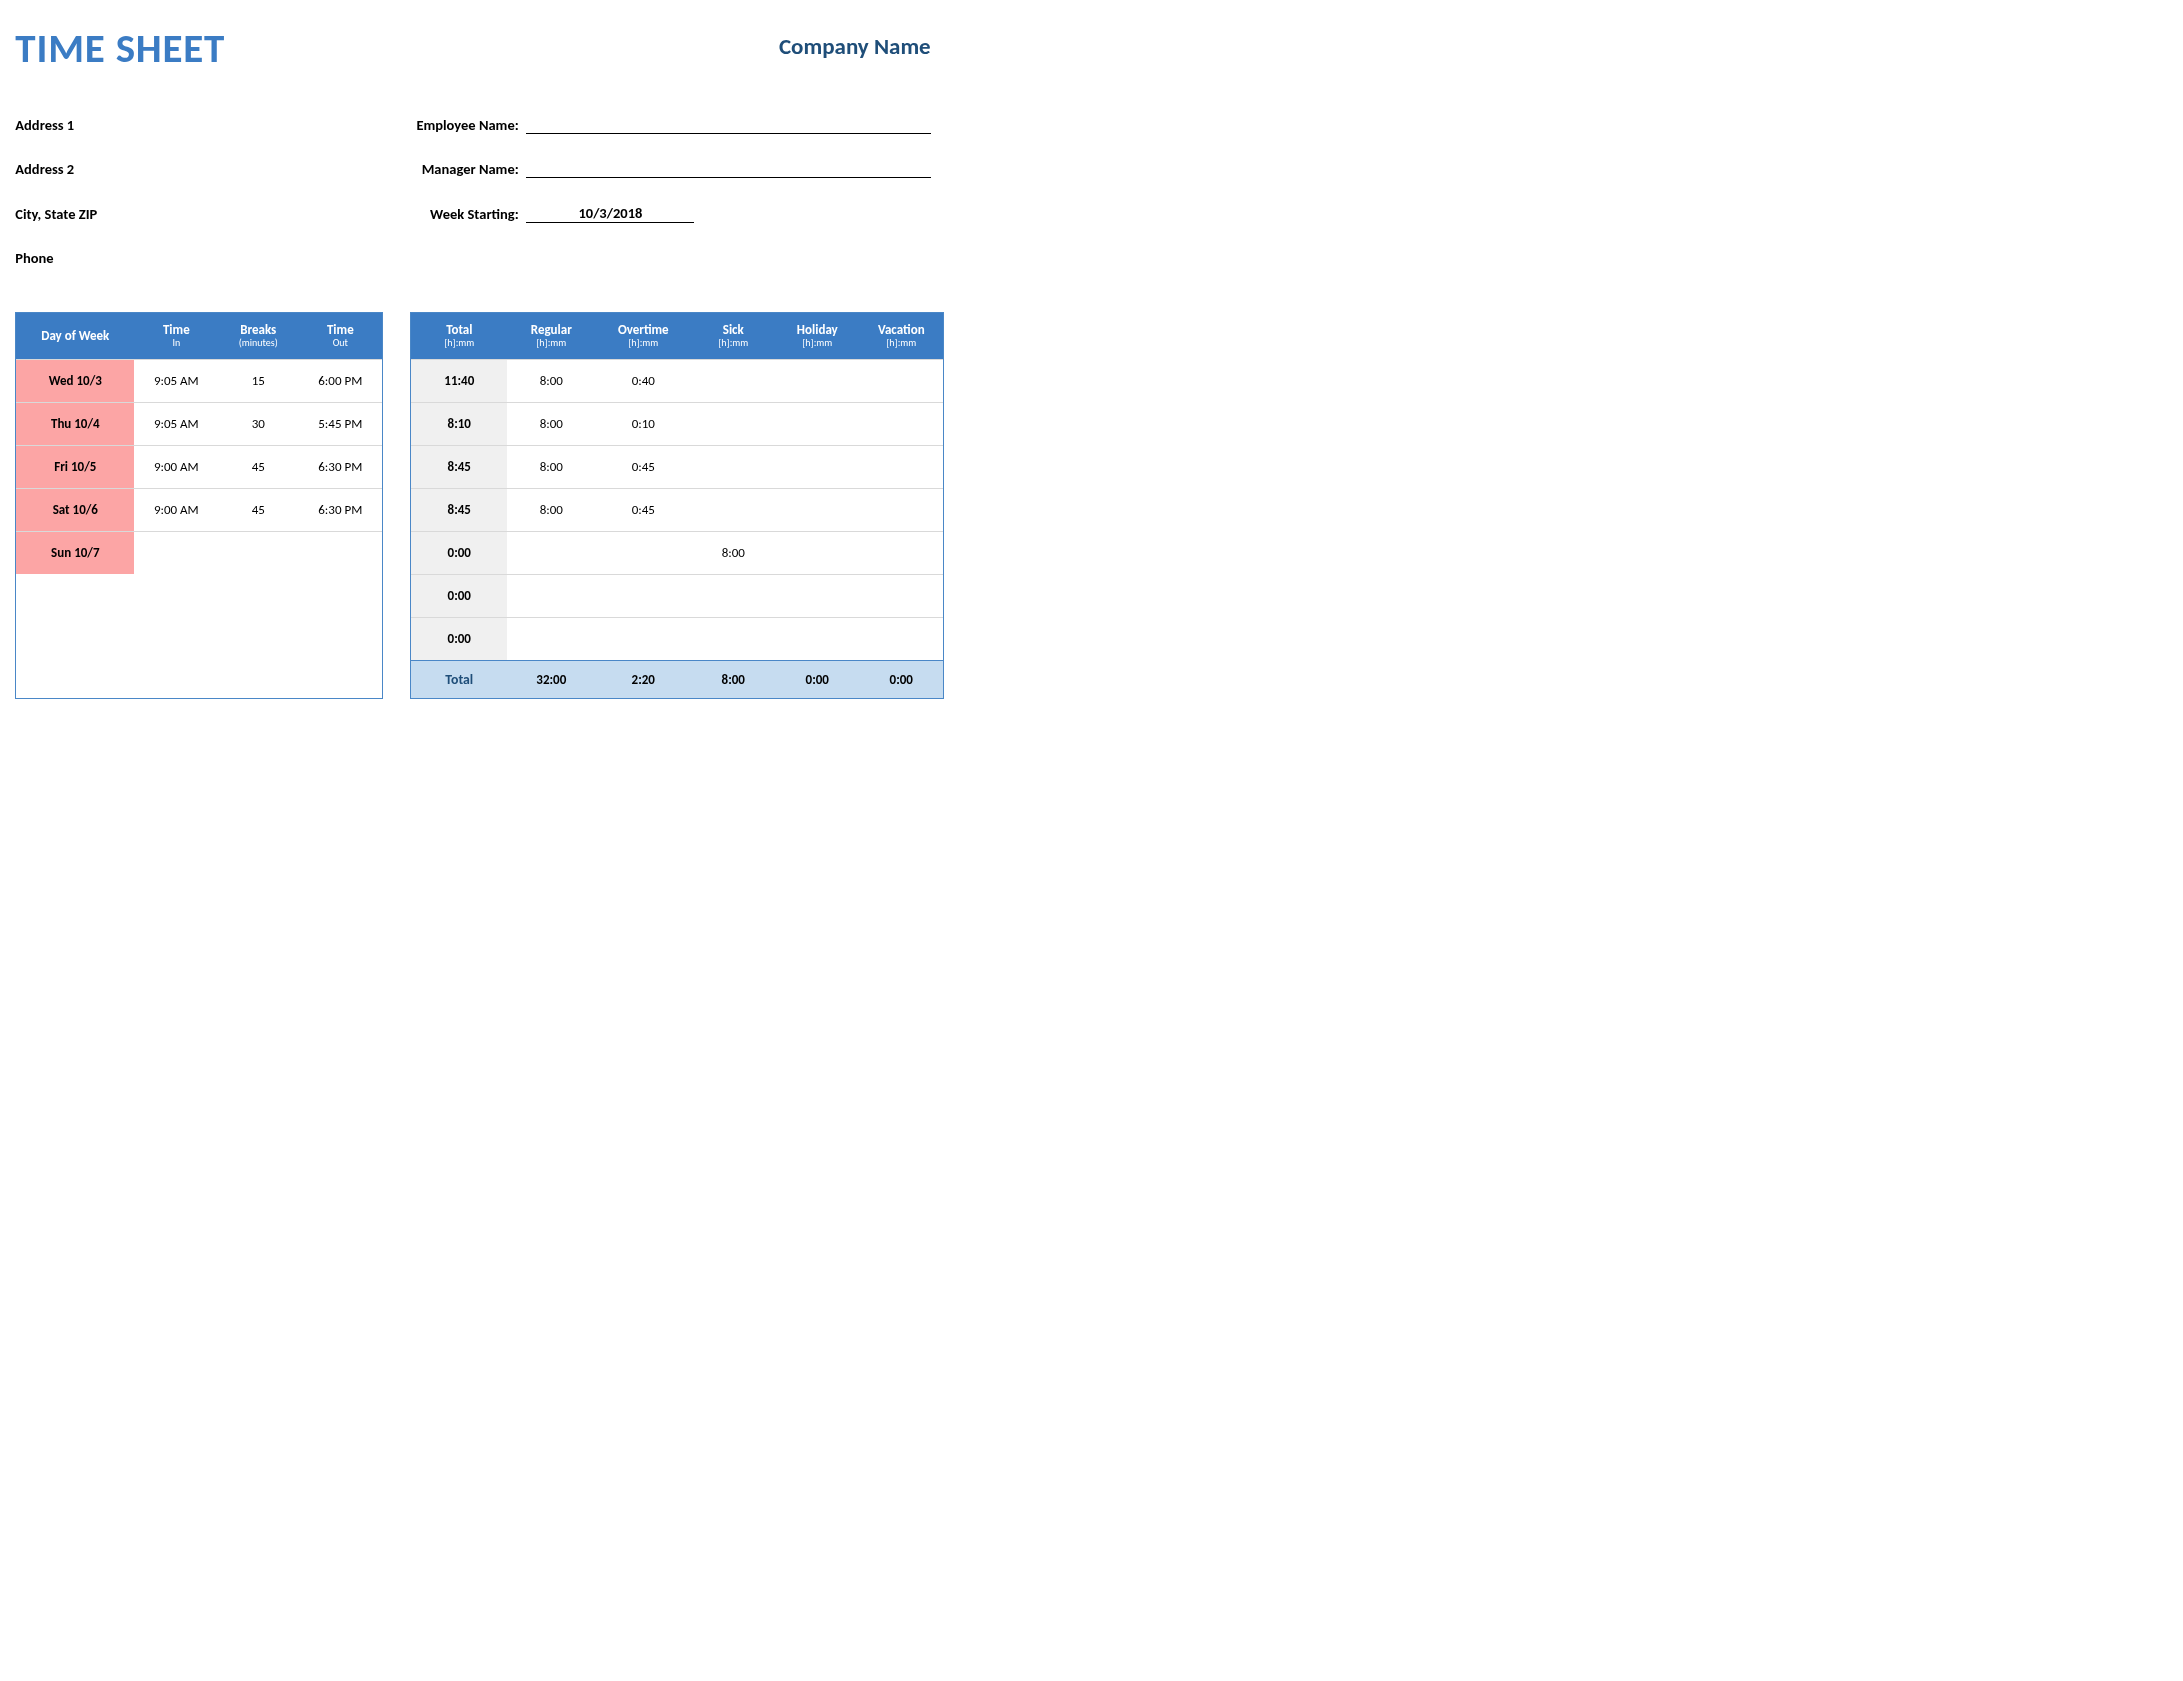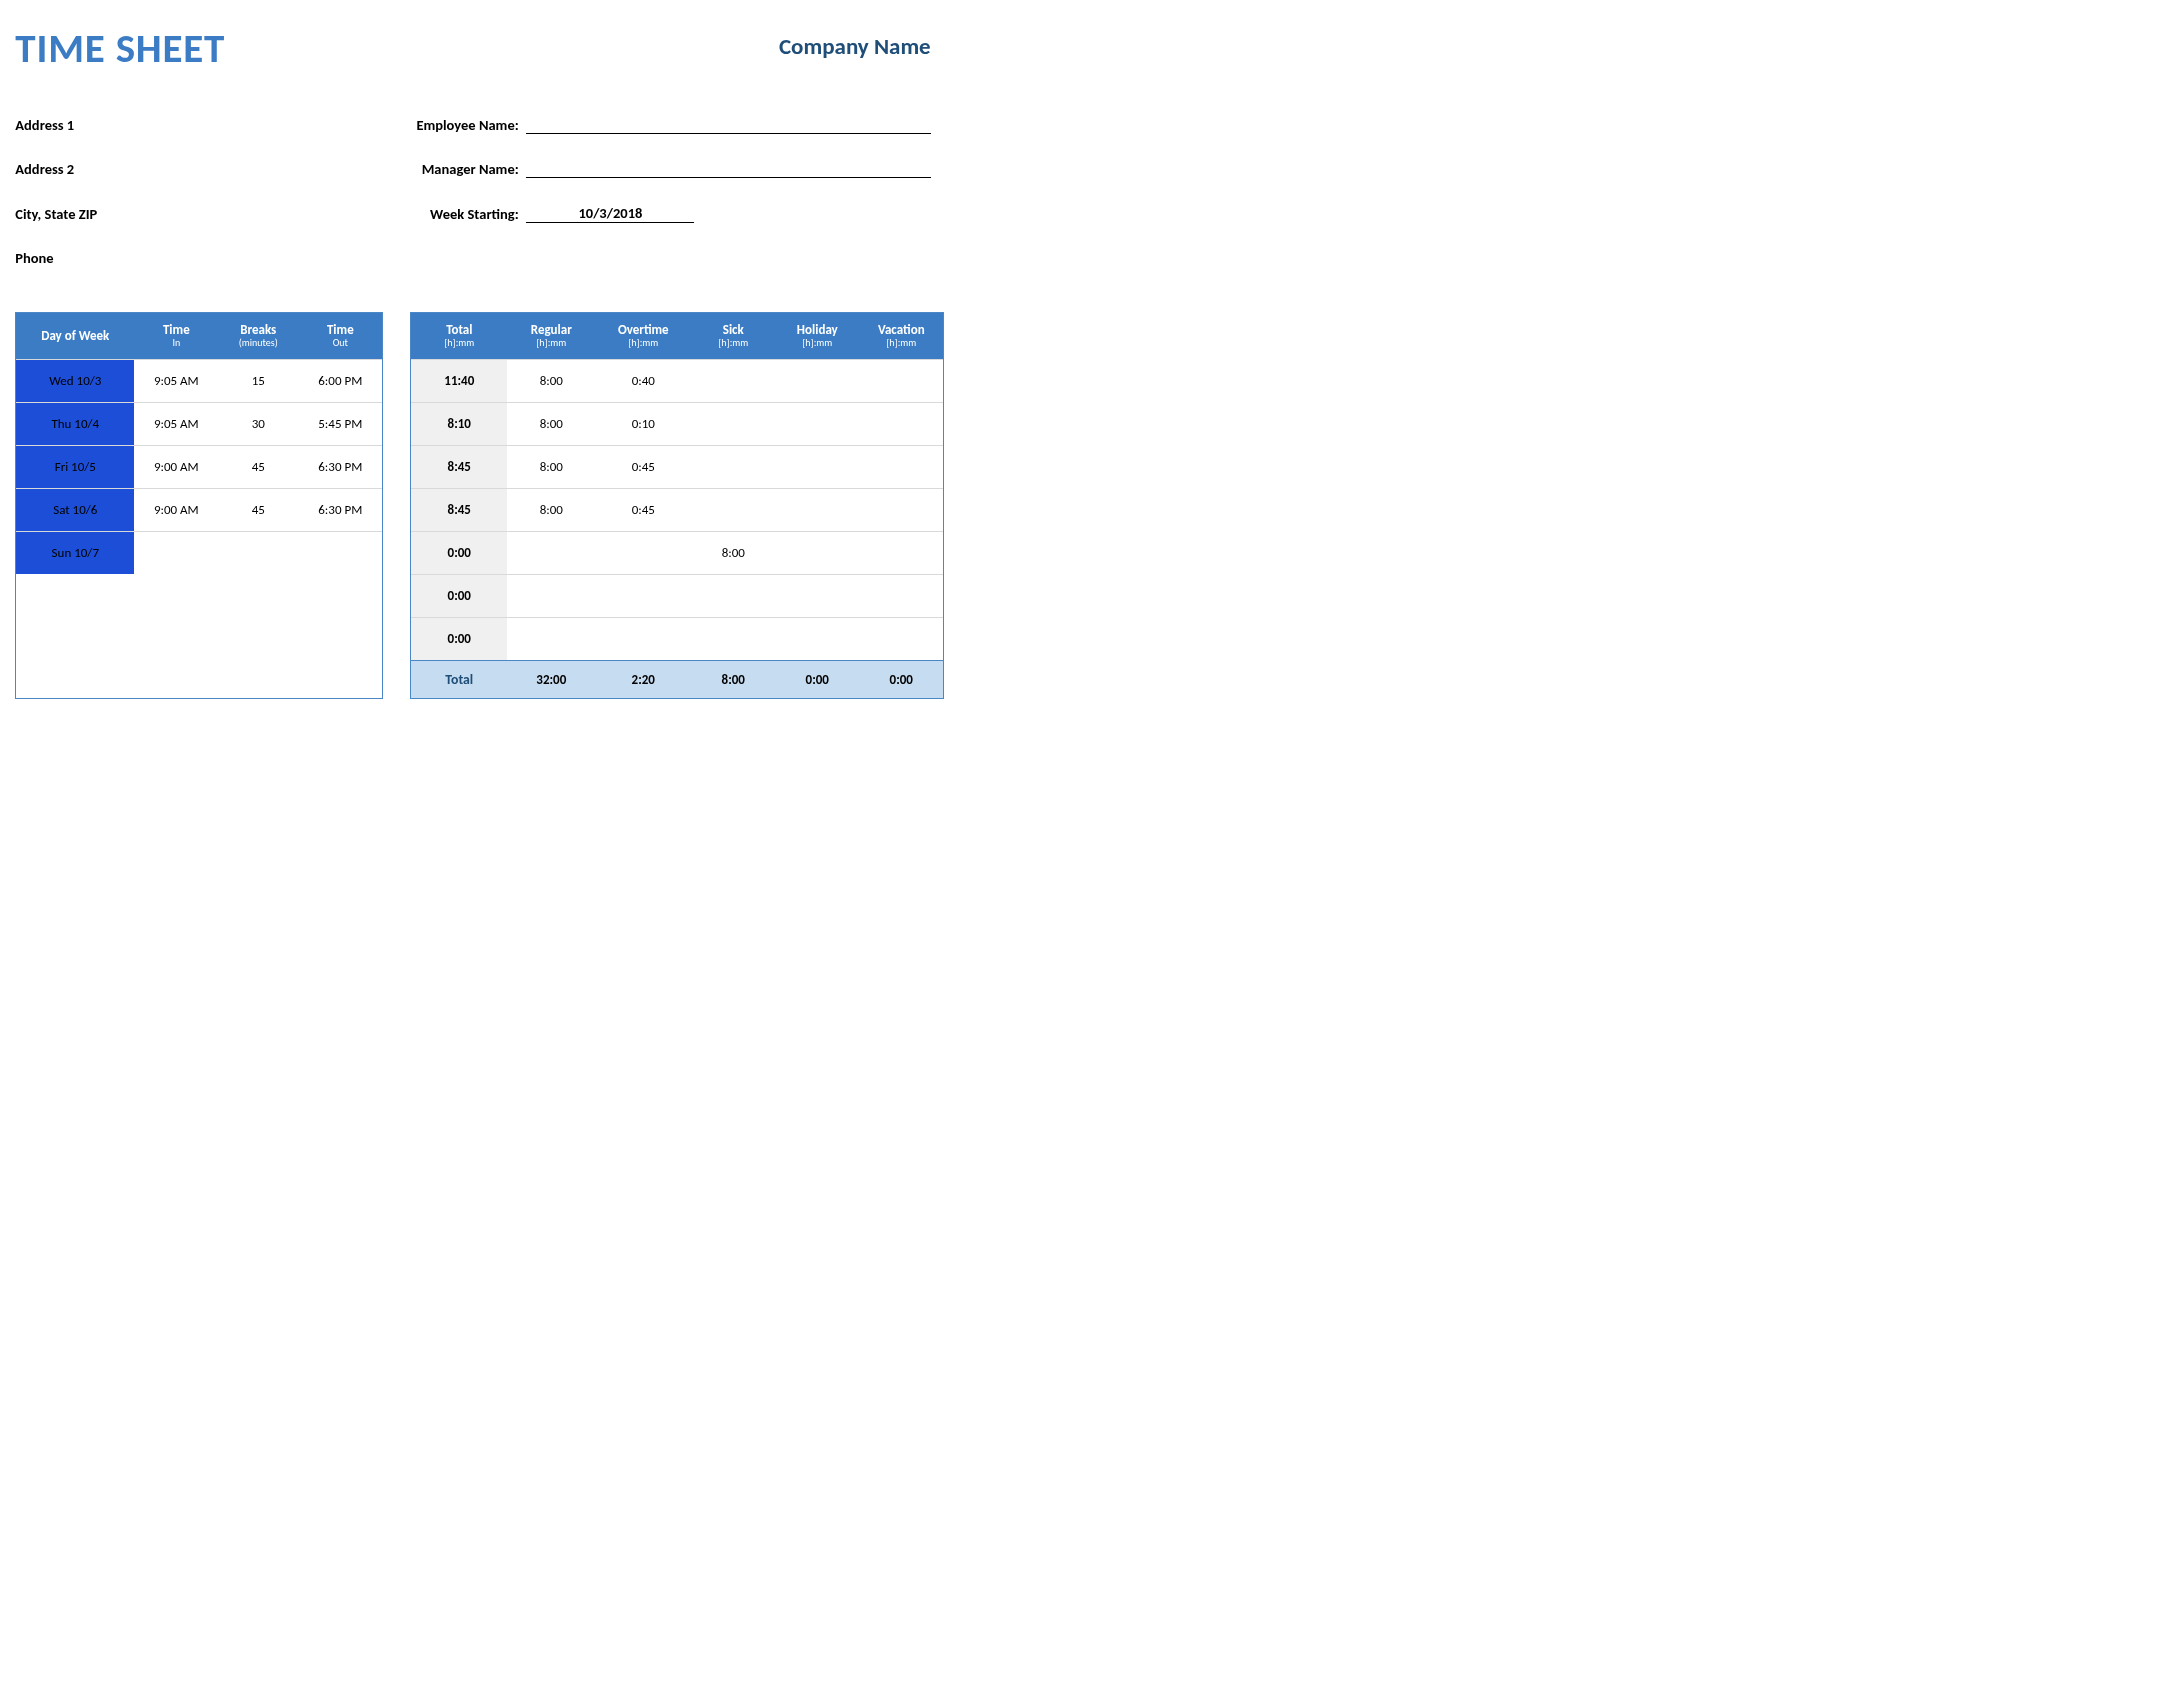--- a/index.html
+++ b/index.html
@@ -108,22 +108,22 @@
       height: 43px;
       align-items: center;
       border-top: 0.8px solid #d9d9d9;
     }
     .td {
       text-align: center;
       font-size: 13px;
       color: #000;
     }
     .td-day {
-      font-weight: 400;
-      background: #1d4ed8;
+      font-weight: 700;
+      background: #fca5a5;
       height: 100%;
       display: flex;
       align-items: center;
       justify-content: center;
     }
     .td-total {
       font-weight: 700;
       background: #f0f0f0;
       height: 100%;
       display: flex;

